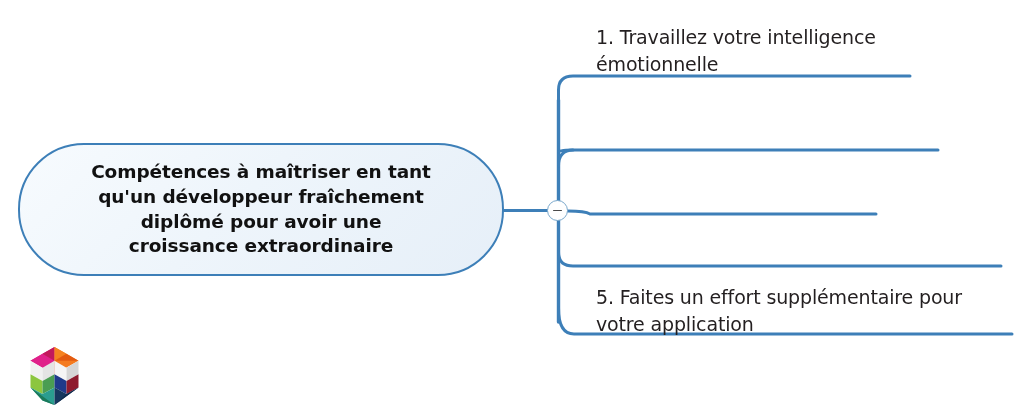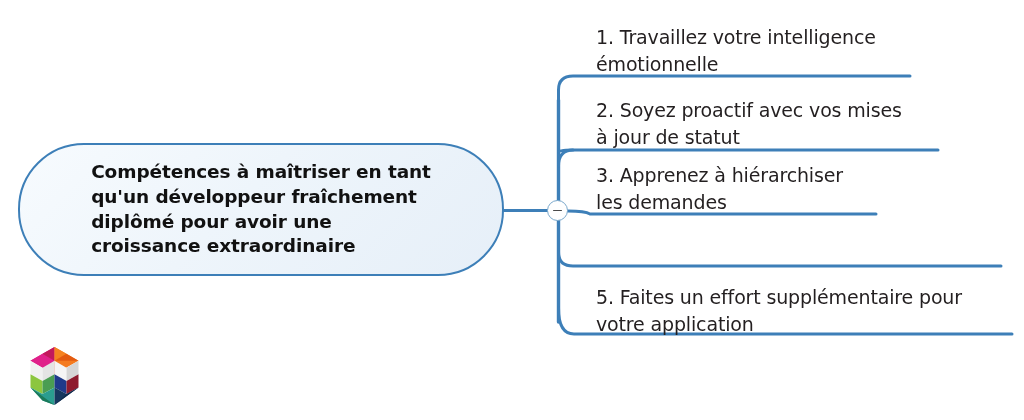--- a/index.html
+++ b/index.html
@@ -29,20 +29,21 @@
     box-sizing: border-box;
     display: flex;
     align-items: center;
     justify-content: center;
   }
   #central-node-text {
     font-family: "DejaVu Sans", sans-serif;
     font-size: 18.5px;
     font-weight: bold;
     color: #111111;
+    text-align: center;
     line-height: 1.33;
     letter-spacing: -0.1px;
     padding: 0 34px;
     white-space: pre-line;
   }
 
   
   #connectors {
     position: absolute;
     left: 0;
@@ -130,29 +131,21 @@
 
   <div id="collapse-toggle">
     <span class="minus-bar"></span>
   </div>
 
   <div class="branch-item" style="left:596px; top:24px; width:420px;">
     <div class="branch-label">1. Travaillez votre intelligence
 émotionnelle</div>
   </div>
 
-  <div class="branch-item" style="left:596px; top:97px; width:420px;">
-    <div class="branch-label">2. Soyez proactif avec vos mises
-à jour de statut</div>
-  </div>
 
-  <div class="branch-item" style="left:596px; top:162px; width:420px;">
-    <div class="branch-label">3. Apprenez à hiérarchiser
-les demandes</div>
-  </div>
 
 
   <div class="branch-item" style="left:596px; top:284px; width:430px;">
     <div class="branch-label">5. Faites un effort supplémentaire pour
 votre application</div>
   </div>
 
   <svg id="logo" viewBox="0 0 100 110" xmlns="http://www.w3.org/2000/svg">
 
     <polygon points="50,2 6,27 50,52 50,2" fill="#d81b8c"></polygon>

